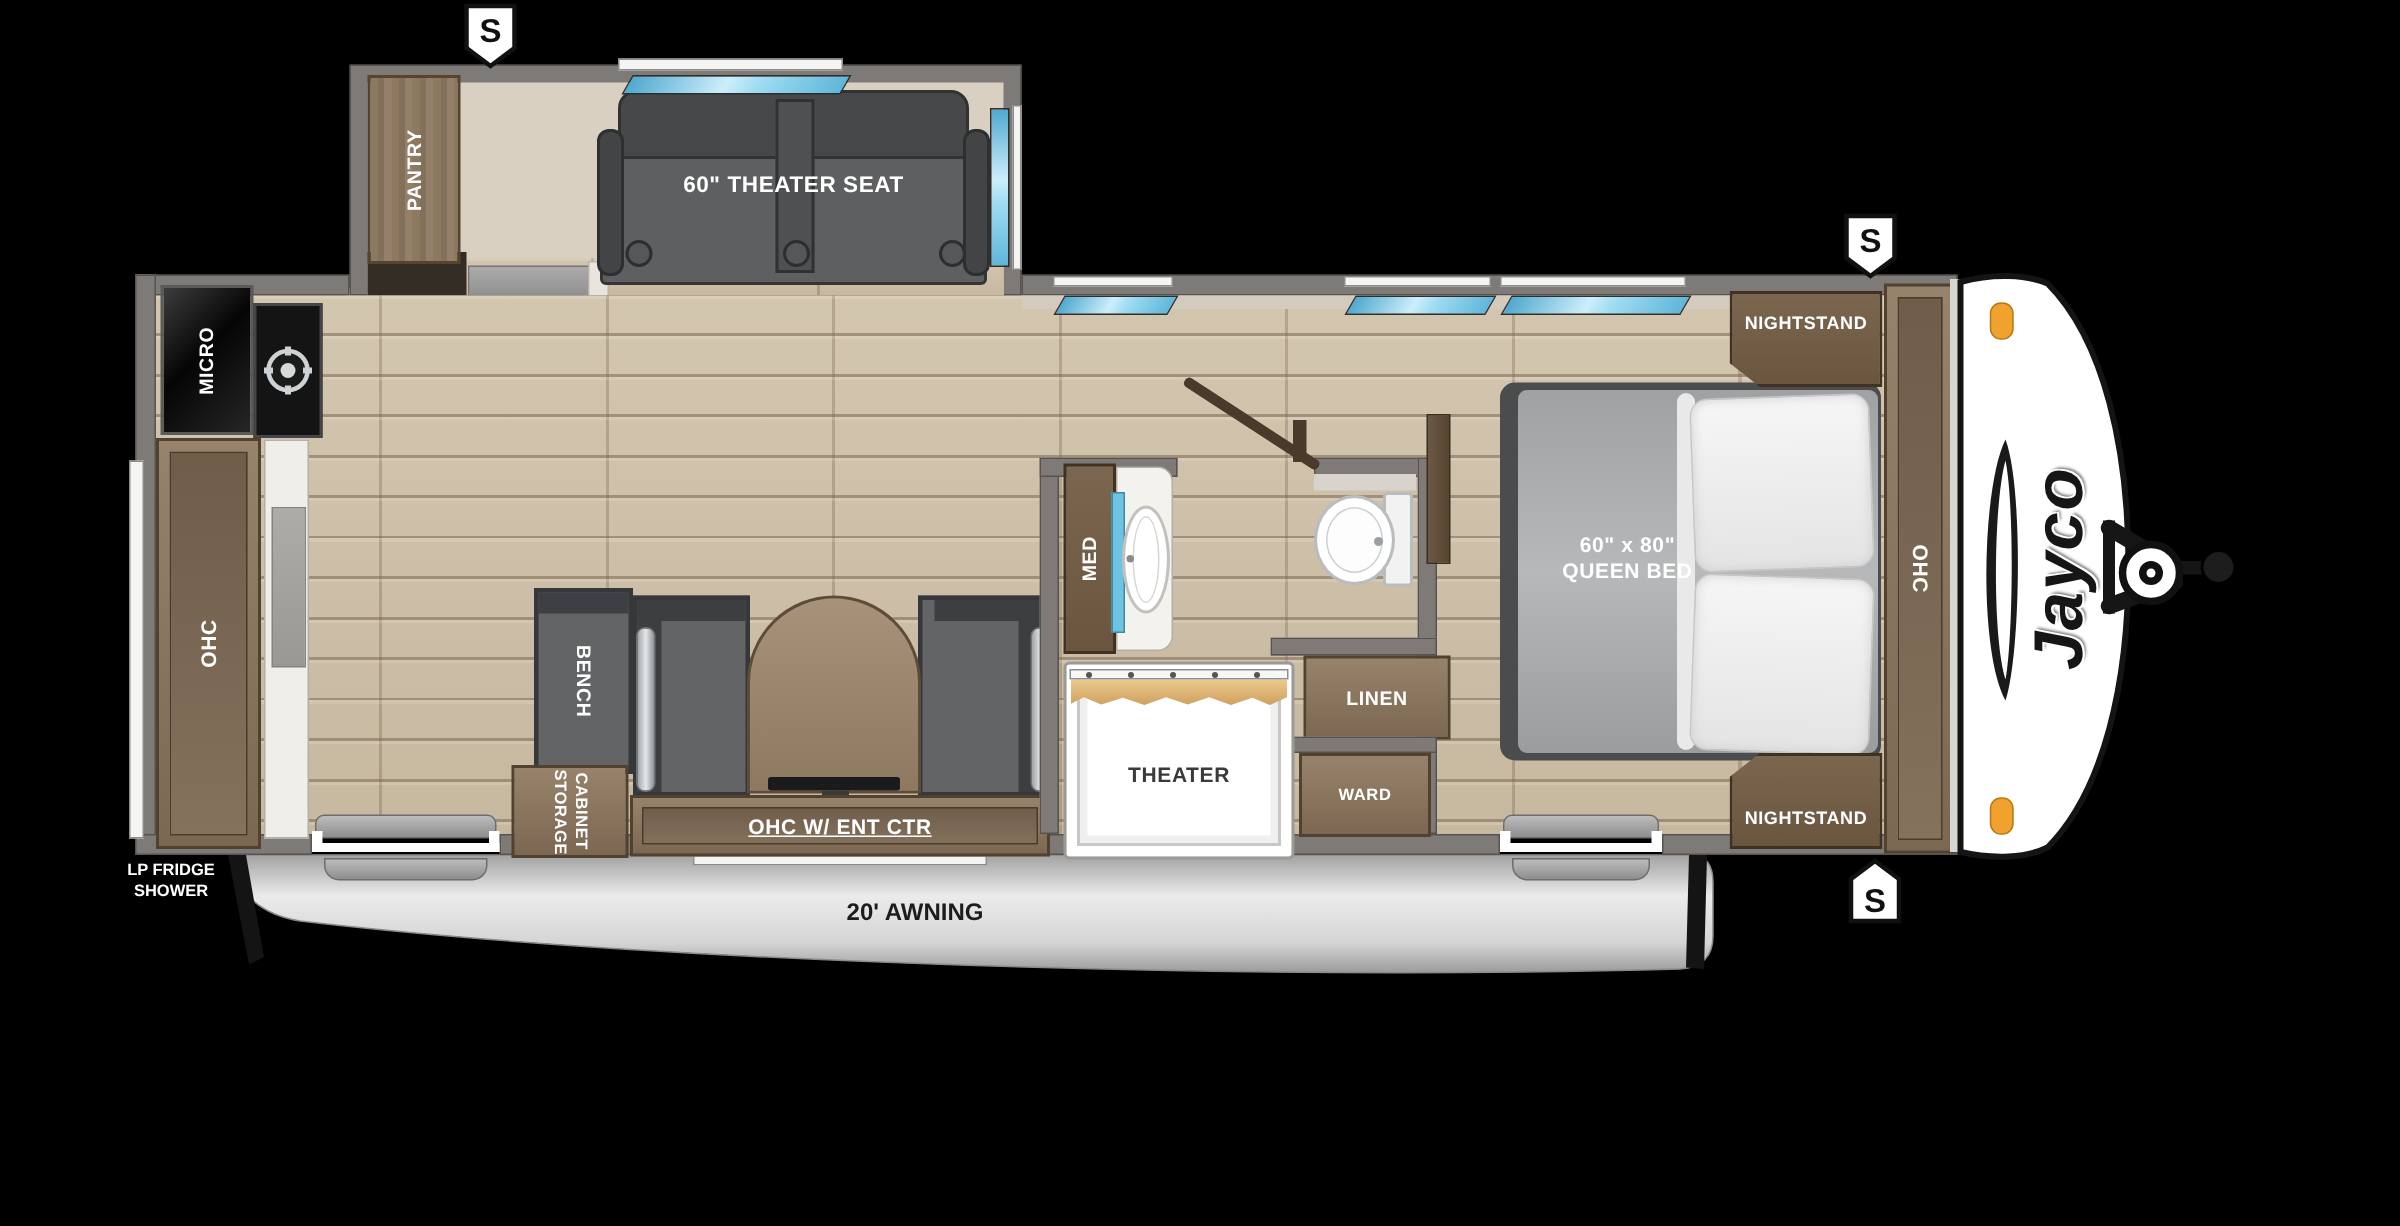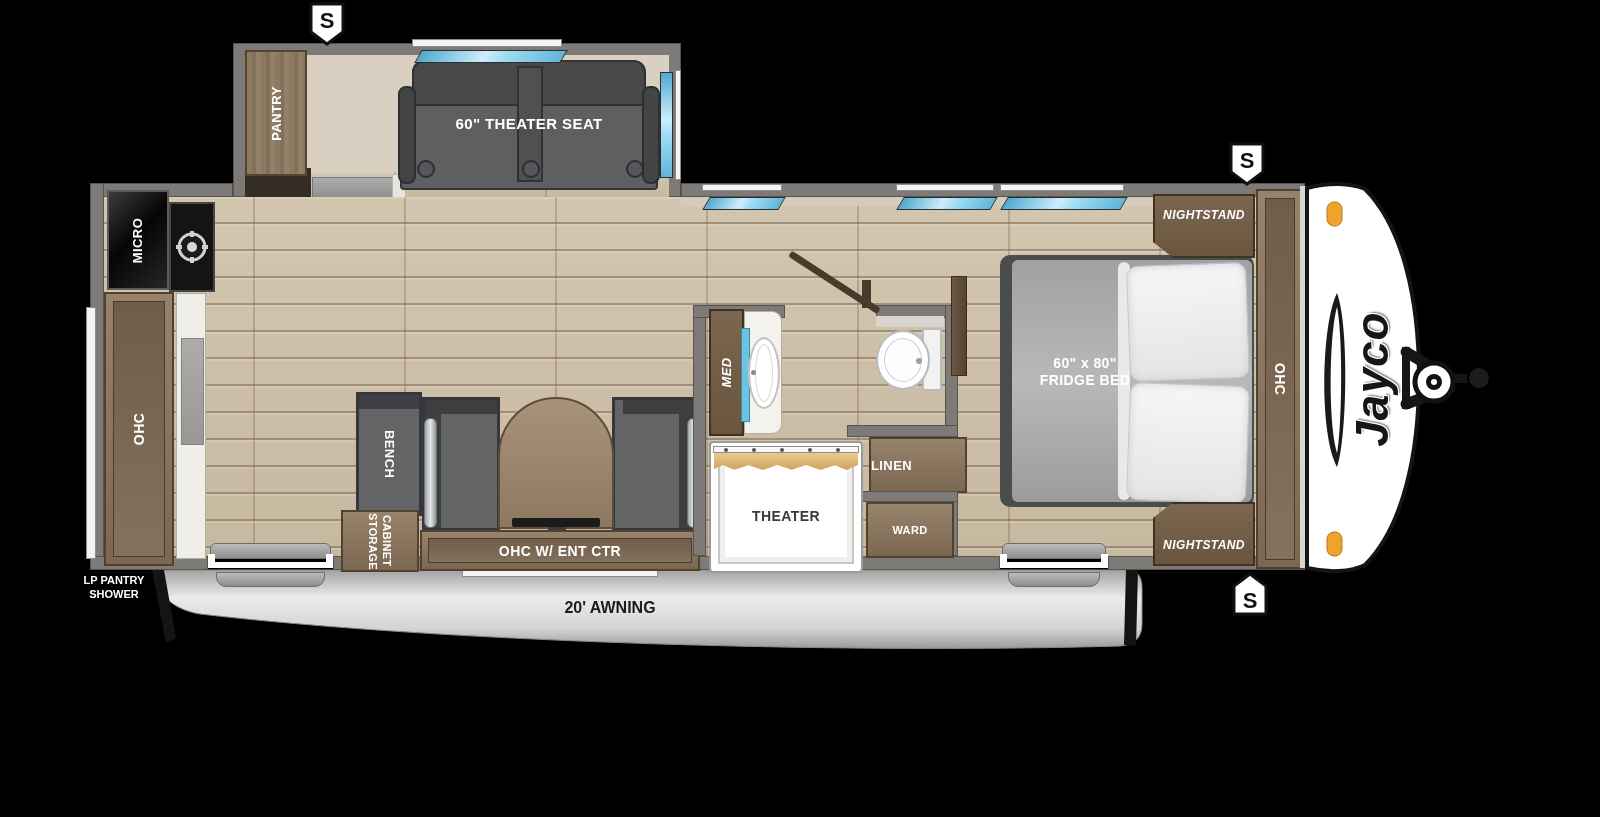--- a/index.html
+++ b/index.html
@@ -8,21 +8,21 @@
   .abs{position:absolute;}
   .wall{position:absolute;background:#7e7a78;box-shadow:inset 0 0 0 1px #57534f;}
   .ledge{position:absolute;background:#d3cbbe;}
   .floorwood{background-color:#cdbfa8;
     background-image:
       repeating-linear-gradient(180deg, rgba(255,255,255,.14) 0 2px, rgba(0,0,0,0) 2px 25px, rgba(125,104,80,.55) 25px 27px),
       repeating-linear-gradient(90deg, rgba(0,0,0,0) 0 149px, rgba(125,104,80,.35) 149px 151px),
       linear-gradient(180deg,#d3c6af,#c7b8a0);}
   .wood{background:linear-gradient(180deg,#97826b,#7c6852);border:2px solid #50422f;box-sizing:border-box;}
   .woodgrainv{background:repeating-linear-gradient(90deg,#8d7860 0 5px,#82705a 5px 9px,#94806a 9px 14px);border:2px solid #53452f;box-sizing:border-box;}
-  .wooddark{background:linear-gradient(180deg,#7b6750,#6a563f);border:2px solid #3f3221;box-sizing:border-box;font-style:italic;}
+  .wooddark{background:linear-gradient(180deg,#7b6750,#6a563f);border:2px solid #3f3221;box-sizing:border-box;}
   .cab-inner{position:absolute;inset:7px;background:linear-gradient(180deg,#6f5c49,#85725d);box-shadow:inset 0 0 0 1px #4a3c2b;}
   .cushion{background:#626466;border:3px solid #35373a;box-sizing:border-box;}
   .lab{position:absolute;color:#fff;font-weight:bold;letter-spacing:.4px;text-align:center;}
   .vlab{writing-mode:vertical-lr;}
   .rwrap{position:absolute;display:flex;align-items:center;justify-content:center;}
   .rlab{transform:rotate(-90deg);white-space:nowrap;color:#fff;font-weight:bold;letter-spacing:.4px;}
   .winstrip{position:absolute;background:#f4f4f3;border:1px solid #8e8c89;box-sizing:border-box;}
   .bluewin{position:absolute;background:linear-gradient(90deg,#4fa9cf,#cdeefb 45%,#9fdcf2 60%,#5fb6da);border:1px solid #2e2e2e;box-sizing:border-box;transform:skewX(-30deg);}
   .step{position:absolute;background:linear-gradient(180deg,#bcbcbc,#8e8e8e);border:1px solid #6d6d6d;border-radius:6px;box-sizing:border-box;}
   .whitebar{position:absolute;background:#fff;}
@@ -139,21 +139,21 @@
     <div class="abs" style="right:0;top:0;width:16px;height:128px;background:#3c3e40;"></div>
     <div class="abs" style="left:8px;top:0;width:72px;height:14px;background:#3c3e40;"></div>
   </div>
   <div class="abs" style="left:498px;top:397px;width:116px;height:132px;background:linear-gradient(180deg,#a8937a,#8d7960);border:2px solid #5d4c3a;border-radius:58px 58px 0 0;box-sizing:border-box;"></div>
   <div class="abs" style="left:512px;top:518px;width:88px;height:9px;background:#1b1b1b;border-radius:2px;"></div>
   <div class="abs" style="left:548px;top:527px;width:18px;height:5px;background:#3a3a3a;"></div>
   <div class="abs" style="left:424px;top:418px;width:11px;height:108px;background:linear-gradient(90deg,#9fa3a6,#e3e7ea 50%,#8e9295);border-radius:6px;border:1px solid #6f7376;"></div>
   <div class="abs" style="left:687px;top:418px;width:11px;height:108px;background:linear-gradient(90deg,#9fa3a6,#e3e7ea 50%,#8e9295);border-radius:6px;border:1px solid #6f7376;"></div>
   <div class="abs wood" style="left:420px;top:530px;width:280px;height:41px;display:flex;align-items:center;justify-content:center;">
     <div class="cab-inner" style="inset:6px;"></div>
-    <span class="lab" style="position:relative;font-size:14px;">OHC W/ ENT CTR</span>
+    <span class="lab" style="position:relative;font-size:14px;text-decoration:underline;">OHC W/ ENT CTR</span>
   </div>
 
   <div class="wall" style="left:693px;top:305px;width:13px;height:251px;"></div>
   <div class="wall" style="left:693px;top:305px;width:92px;height:13px;"></div>
   <div class="wall" style="left:876px;top:305px;width:82px;height:13px;"></div>
   <div class="wall" style="left:945px;top:305px;width:13px;height:251px;"></div>
   <div class="doorline" style="left:790px;top:250px;width:106px;height:7px;transform:rotate(33deg);transform-origin:left center;"></div>
   <div class="abs" style="left:862px;top:280px;width:9px;height:28px;background:#4a3a2c;"></div>
   <div class="abs" style="left:951px;top:276px;width:14px;height:98px;background:linear-gradient(90deg,#6b5845,#55442f);border:1px solid #3b2e1d;"></div>
 
@@ -164,21 +164,21 @@
   <div class="abs" style="left:741px;top:328px;width:7px;height:92px;background:#6cc3e2;border:1px solid #3e8aa5;"></div>
   <div class="abs" style="left:748px;top:337px;width:32px;height:72px;background:#fff;border:2px solid #c3c1bd;border-radius:50%;box-sizing:border-box;box-shadow:inset 0 0 0 5px #fff, inset 0 0 0 6px #d8d6d2;"></div>
   <div class="abs" style="left:751px;top:370px;width:5px;height:5px;background:#8a8a8a;border-radius:50%;"></div>
 
   <div class="abs" style="left:876px;top:316px;width:68px;height:11px;background:#d8d4cd;"></div>
   <div class="abs" style="left:922px;top:328px;width:20px;height:63px;background:#f2f2f2;border:2px solid #b9bdc0;border-radius:3px;box-sizing:border-box;"></div>
   <div class="abs" style="left:876px;top:330px;width:54px;height:60px;background:#fdfdfd;border:2px solid #b9bdc0;border-radius:50%;box-sizing:border-box;box-shadow:inset 0 0 0 6px #fff, inset 0 0 0 7px #ccd0d3;"></div>
   <div class="abs" style="left:916px;top:358px;width:6px;height:6px;background:#9aa0a4;border-radius:50%;"></div>
 
   <div class="wall" style="left:847px;top:425px;width:111px;height:12px;"></div>
-  <div class="abs wood" style="left:869px;top:437px;width:98px;height:56px;display:flex;align-items:center;">
+  <div class="abs wood" style="left:869px;top:437px;width:98px;height:56px;display:flex;align-items:center;justify-content:center;">
     <span class="lab" style="position:static;font-size:13px;">LINEN</span>
   </div>
   <div class="wall" style="left:847px;top:491px;width:111px;height:11px;"></div>
   <div class="abs wood" style="left:866px;top:502px;width:88px;height:56px;display:flex;align-items:center;justify-content:center;">
     <span class="lab" style="position:static;font-size:11px;">WARD</span>
   </div>
 
   <div class="abs" style="left:709px;top:441px;width:154px;height:132px;background:#fff;border:2px solid #9c9a96;border-radius:4px;box-sizing:border-box;box-shadow:inset 0 0 0 7px #fff, inset 0 0 0 9px #c9c7c3, inset 0 0 0 14px #efefef;"></div>
   <div class="abs" style="left:714px;top:453px;width:144px;height:17px;background:linear-gradient(180deg,#ecc98e,#cfa15f);clip-path:polygon(0 0,100% 0,100% 70%,92% 100%,84% 72%,74% 100%,64% 70%,54% 98%,44% 70%,34% 100%,24% 72%,14% 98%,6% 70%,0 95%);"></div>
   <div class="abs" style="left:713px;top:446px;width:146px;height:7px;background:#f7f7f7;border:1px solid #8f8f8f;box-sizing:border-box;"></div>
@@ -189,21 +189,21 @@
   <div class="abs" style="left:836px;top:448px;width:4px;height:4px;background:#555;border-radius:50%;"></div>
   <div class="lab" style="left:709px;top:508px;width:154px;font-size:14px;color:#3a3a3a;">THEATER</div>
 
   <div class="abs" style="left:1000px;top:255px;width:254px;height:252px;background:#4a4c4e;border-radius:10px;"></div>
   <div class="abs" style="left:1012px;top:260px;width:240px;height:242px;background:linear-gradient(180deg,#9fa1a3,#b6b8ba 50%,#9a9c9e);border-radius:6px;"></div>
   <div class="abs" style="left:1118px;top:262px;width:12px;height:238px;background:#e9e9e9;border-radius:6px;"></div>
   <div class="pillow" style="left:1128px;top:264px;width:118px;height:114px;transform:rotate(-2deg);"></div>
   <div class="pillow" style="left:1128px;top:384px;width:118px;height:116px;transform:rotate(2deg);"></div>
   <div class="lab" style="left:1018px;top:355px;width:134px;font-size:14px;line-height:17px;">
     <span>60" x 80"</span><br>
-    <span>FRIDGE BED</span>
+    <span>QUEEN BED</span>
   </div>
   <div class="abs wooddark" style="left:1153px;top:194px;width:102px;height:64px;clip-path:polygon(0 0,100% 0,100% 100%,20% 100%,0 75%);display:flex;align-items:flex-start;justify-content:center;padding-top:12px;">
     <span class="lab" style="position:static;font-size:12px;">NIGHTSTAND</span>
   </div>
   <div class="abs wooddark" style="left:1153px;top:502px;width:102px;height:64px;clip-path:polygon(0 25%,20% 0,100% 0,100% 100%,0 100%);display:flex;align-items:flex-end;justify-content:center;padding-bottom:12px;box-sizing:border-box;">
     <span class="lab" style="position:static;font-size:12px;">NIGHTSTAND</span>
   </div>
   <div class="abs wood" style="left:1256px;top:189px;width:48px;height:380px;display:flex;align-items:center;justify-content:center;">
     <div class="cab-inner"></div>
     <span class="lab vlab" style="position:relative;font-size:14px;">OHC</span>
@@ -256,17 +256,17 @@
     <span>S</span>
   </div>
   <div class="badge up" style="left:1230px;top:572px;">
     <svg width="40" height="46" viewBox="0 0 40 46">
         <polygon points="4,42 4,14 20,2 36,14 36,42" fill="#fff" stroke="#111" stroke-width="3"></polygon>
       </svg>
     <span>S</span>
   </div>
 
   <div class="abs" style="left:78px;top:573px;width:72px;text-align:center;color:#fff;font-weight:bold;font-size:11px;line-height:14px;text-shadow:0 0 3px #000,1px 1px 1px #000,-1px -1px 1px #000;">
-    <span>LP PANTRY</span><br>
+    <span>LP FRIDGE</span><br>
     <span>SHOWER</span>
   </div>
 
 </div>
 
 </body></html>

